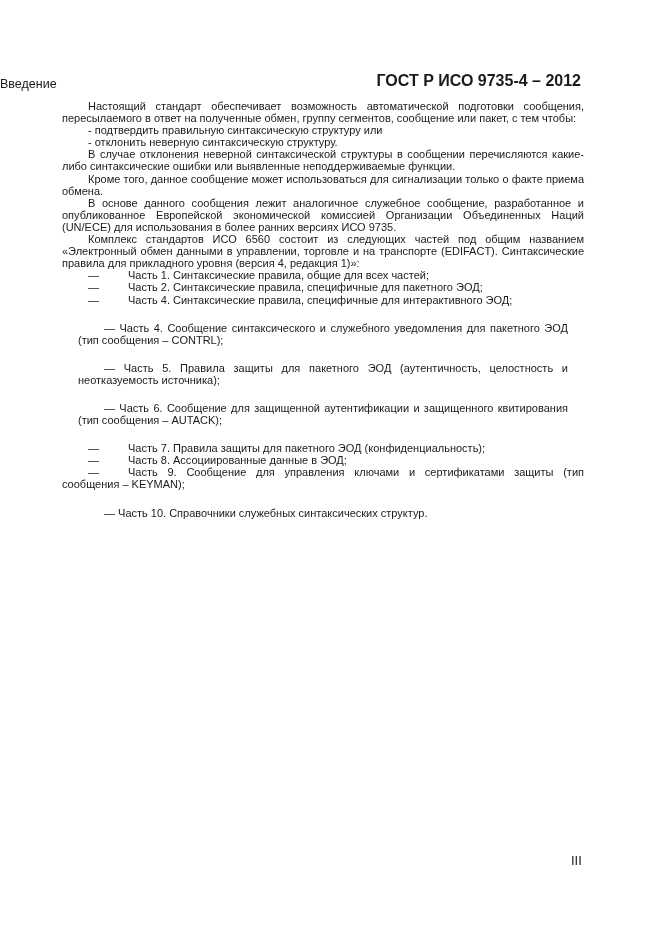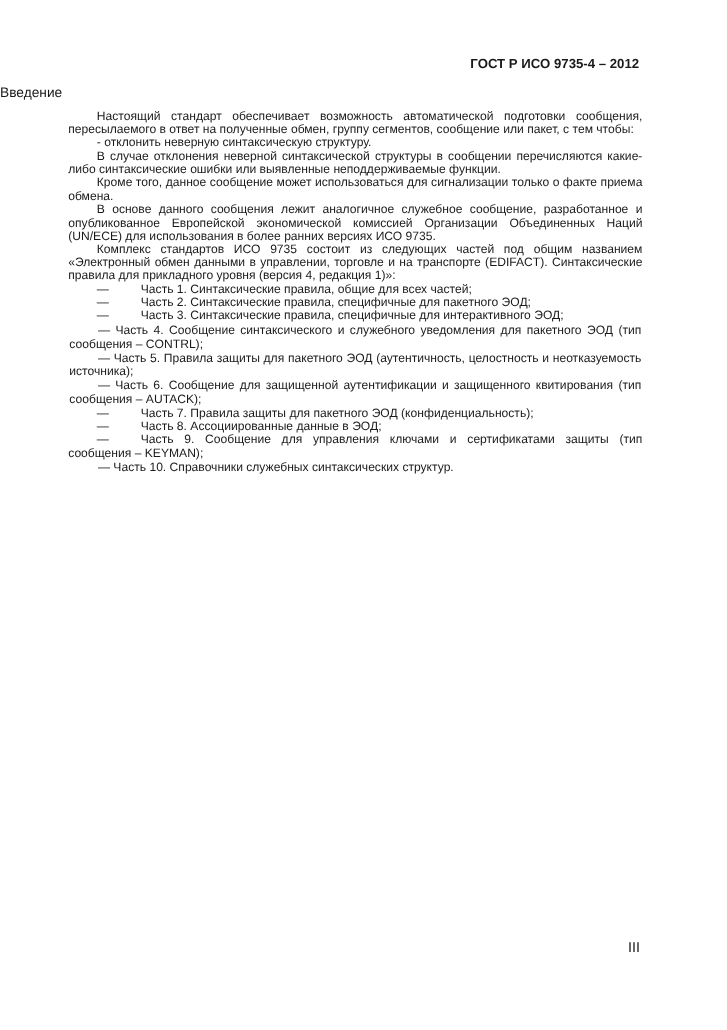--- a/index.html
+++ b/index.html
@@ -1,54 +1,55 @@
 <!DOCTYPE html>
 <html><head>
 <meta charset="utf-8">
 <style>
   html, body { margin: 0; padding: 0; background: #ffffff; }
   body { width: 661px; height: 936px; position: relative; overflow: hidden;
          font-family: "Liberation Sans", sans-serif; color: #1a1a1a; }
-  .hdr { position: absolute; top: 51px; right: 80px; font-size: 12px; font-weight: bold; }
+  .hdr { position: absolute; top: 72px; right: 80px; font-size: 16px; font-weight: bold; }
   .title { position: absolute; top: 77px; left: 0; width: 661px; text-align: left;
            font-size: 12.5px; font-weight: normal; }
   .body { position: absolute; top: 100px; left: 62px; width: 522px; font-size: 11px; line-height: 12.1px; }
   .p { text-align: justify; text-align-last: left; text-indent: 26px; margin: 0; }
   .li { margin: 0; text-indent: 26px; }
   .dash-row { display: flex; margin: 0; padding-left: 26px; }
   .dash-row .d { width: 40px; flex: none; }
   .dash-row .t { flex: 1; text-align: justify; }
-  .part { margin: 1px; text-indent: 26px; text-align: justify; text-align-last: left; }
+  .part { margin: 16px; text-indent: 26px; text-align: justify; text-align-last: left; }
   .pnum { position: absolute; top: 853px; left: 571px; font-size: 13px; }
 </style>
 </head>
 <body>
 
 <div class="hdr">ГОСТ Р ИСО 9735-4 – 2012</div>
 <div class="title">Введение</div>
 
 <div class="body">
   <p class="p">Настоящий стандарт обеспечивает возможность автоматической подготовки сообщения, пересылаемого в ответ на полученные обмен, группу сегментов, сообщение или пакет, с тем чтобы:</p>
+  <p class="li">- подтвердить правильную синтаксическую структуру или</p>
   <p class="li">- отклонить неверную синтаксическую структуру.</p>
   <p class="p">В случае отклонения неверной синтаксической структуры в сообщении перечисляются какие-либо синтаксические ошибки или выявленные неподдерживаемые функции.</p>
   <p class="p">Кроме того, данное сообщение может использоваться для сигнализации только о факте приема обмена.</p>
   <p class="p">В основе данного сообщения лежит аналогичное служебное сообщение, разработанное и опубликованное Европейской экономической комиссией Организации Объединенных Наций (UN/ECE) для использования в более ранних версиях ИСО 9735.</p>
-  <p class="p">Комплекс стандартов ИСО 9735 состоит из следующих частей под общим названием «Электронный обмен данными в управлении, торговле и на транспорте (EDIFACT). Синтаксические правила для прикладного уровня (версия 4, редакция 1)»:</p>
+  <p class="p">Комплекс стандартов ИСО 6560 состоит из следующих частей под общим названием «Электронный обмен данными в управлении, торговле и на транспорте (EDIFACT). Синтаксические правила для прикладного уровня (версия 4, редакция 1)»:</p>
 
   <div class="dash-row">
     <span class="d">—</span>
     <span class="t">Часть 1. Синтаксические правила, общие для всех частей;</span>
   </div>
   <div class="dash-row">
     <span class="d">—</span>
     <span class="t">Часть 2. Синтаксические правила, специфичные для пакетного ЭОД;</span>
   </div>
   <div class="dash-row">
     <span class="d">—</span>
-    <span class="t">Часть 3. Синтаксические правила, специфичные для интерактивного ЭОД;</span>
+    <span class="t">Часть 4. Синтаксические правила, специфичные для интерактивного ЭОД;</span>
   </div>
   <p class="part">— Часть 4. Сообщение синтаксического и служебного уведомления для пакетного ЭОД (тип сообщения – CONTRL);</p>
   <p class="part">— Часть 5. Правила защиты для пакетного ЭОД (аутентичность, целостность и неотказуемость источника);</p>
   <p class="part">— Часть 6. Сообщение для защищенной аутентификации и защищенного квитирования (тип сообщения – AUTACK);</p>
   <div class="dash-row">
     <span class="d">—</span>
     <span class="t">Часть 7. Правила защиты для пакетного ЭОД (конфиденциальность);</span>
   </div>
   <div class="dash-row">
     <span class="d">—</span>

